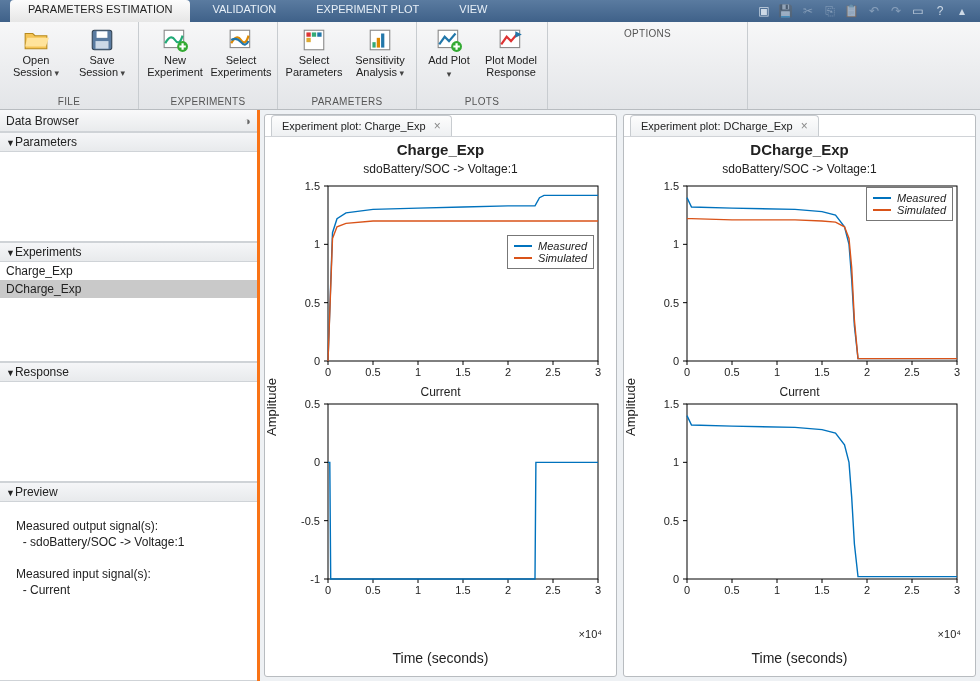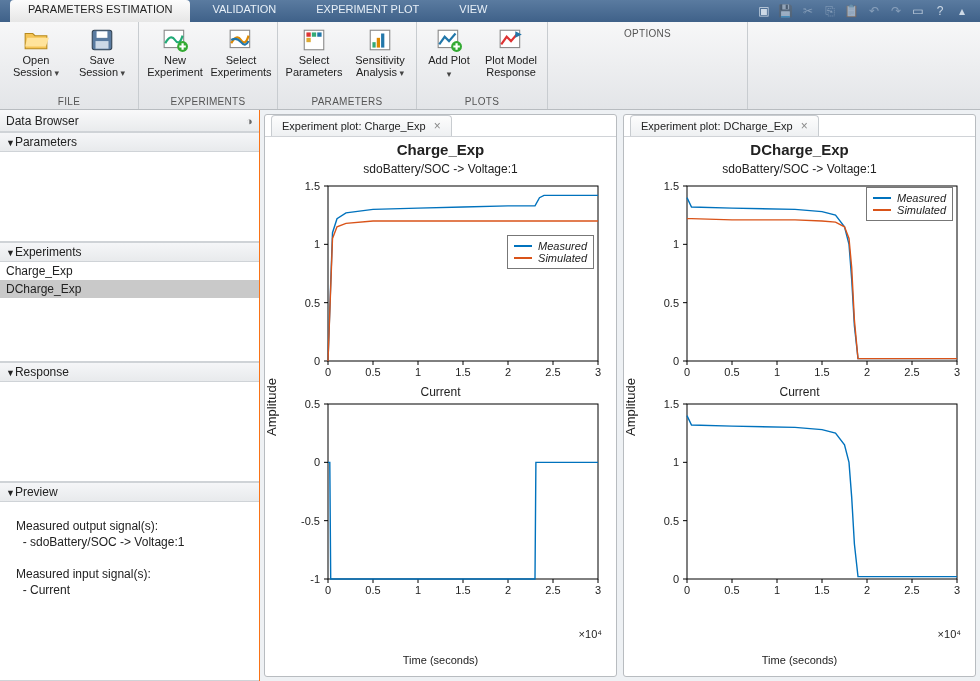--- a/index.html
+++ b/index.html
@@ -22,41 +22,41 @@
 .rbtn .ic { width: 28px; height: 28px; display: flex; align-items: center; justify-content: center; }
 .rbtn .drop::after { content: " \25BE"; font-size: 9px; color: #444; }
 .opt-col { display: flex; flex-direction: column; gap: 8px; padding-top: 8px; font-size: 11px; }
 .opt-row { display: flex; align-items: center; gap: 4px; }
 .opt-row select { font-size: 11px; border: 1px solid #a9adb2; background: #fff; height: 20px; }
 
 
 .bodyrow { display: flex; height: 571px; background: #eef1f4; }
 
 
-.browser { width: 260px; background: #f4f5f7; border-right: 1px solid #f97316; display: flex; flex-direction: column; }
+.browser { width: 260px; background: #f4f5f7; border-right: 3px solid #f97316; display: flex; flex-direction: column; }
 .browser .hdr { height: 22px; border-bottom: 1px solid #cfd3d7; padding: 3px 6px; font-size: 12px; display: flex; align-items: center; justify-content: space-between; background: linear-gradient(#f9f9fa,#e9ebed); }
 .section { display: flex; flex-direction: column; }
 .section .shdr { height: 20px; border-top: 1px solid #cfd3d7; border-bottom: 1px solid #cfd3d7; background: linear-gradient(#f5f6f8,#e8eaec); padding: 2px 6px; font-size: 12px; cursor: pointer; }
 .section .shdr::before { content: "\25BC "; font-size: 9px; }
 .section .body { background: #fff; border-bottom: 1px solid #cfd3d7; overflow: auto; }
 .listitem { padding: 2px 6px; font-size: 12px; cursor: pointer; }
 .listitem.sel { background: #c9c9c9; }
 .preview-body { padding: 16px; font-family: Liberation Sans, sans-serif; font-size: 12px; white-space: pre; line-height: 16px; }
 
 
 .plots { flex: 1; display: flex; gap: 6px; padding: 4px; }
 .plotpane { flex: 1; background: #fff; border: 1px solid #b8bcc0; border-radius: 3px; display: flex; flex-direction: column; }
 .plottab { height: 22px; display: flex; align-items: center; border-bottom: 1px solid #d0d3d7; }
 .plottab .ptab { border: 1px solid #c8ccd0; border-bottom: none; border-top-left-radius: 4px; border-top-right-radius: 4px; background: linear-gradient(#fdfdfd,#eef0f2); padding: 3px 10px; margin-left: 6px; font-size: 11px; display: flex; align-items: center; gap: 8px; }
 .plottab .ptab .x { color: #888; cursor: pointer; font-size: 12px; }
 .plotcanvas { flex: 1; position: relative; }
 .charttitle { text-align: center; font-weight: bold; font-size: 15px; padding-top: 4px; }
 .subtitle { text-align: center; font-size: 12px; padding-top: 4px; }
 .ylabel { position: absolute; left: 6px; top: 50%; transform: translate(-50%,-50%) rotate(-90deg); transform-origin: center; font-size: 13px; }
-.xlabel { text-align: center; font-size: 11px; }
+.xlabel { text-align: center; font-size: 14px; }
 .xexp { position: absolute; right: 14px; bottom: 36px; font-size: 11px; }
 svg text { font-size: 11px; fill: #222; }
 .legend { position: absolute; background: #fff; border: 1px solid #777; padding: 4px 6px; font-size: 11px; }
 .legend .lrow { display: flex; align-items: center; gap: 6px; font-style: italic; }
 .legend .lsw { width: 18px; height: 2px; }
 
 
 .ic svg { width: 26px; height: 26px; }
 </style>
 </head>

